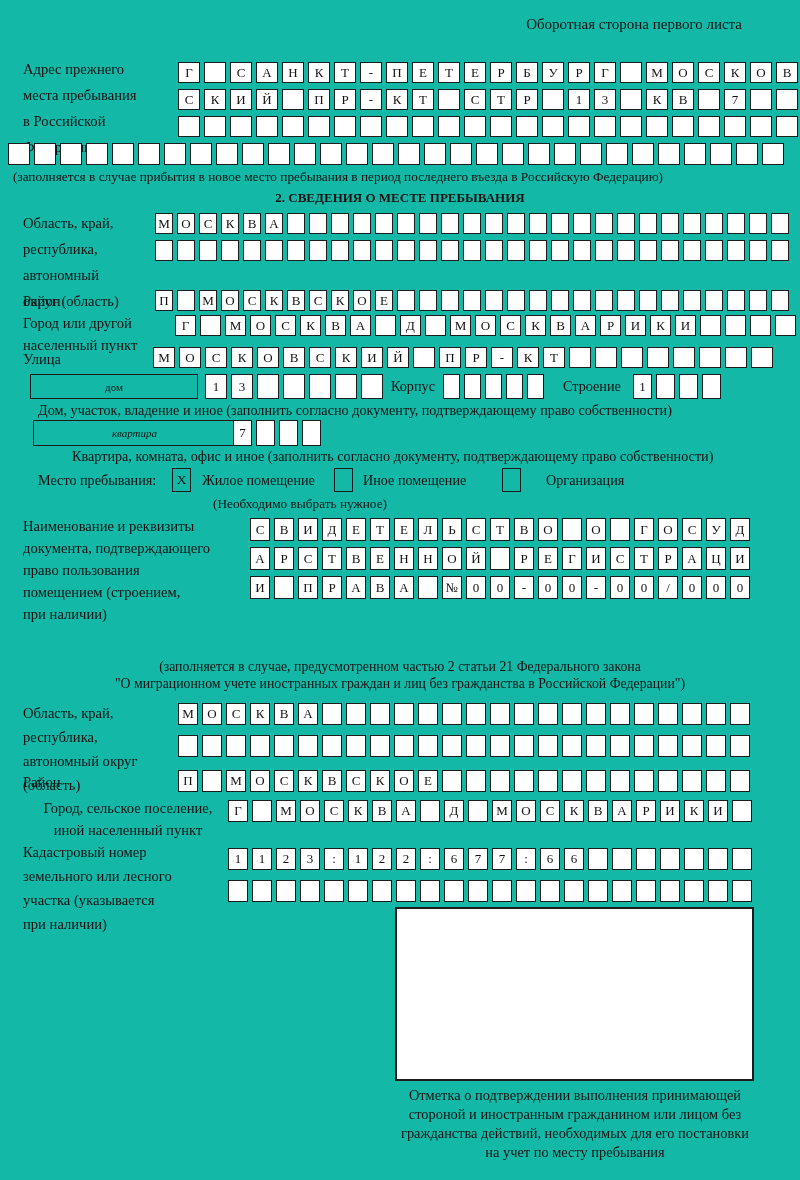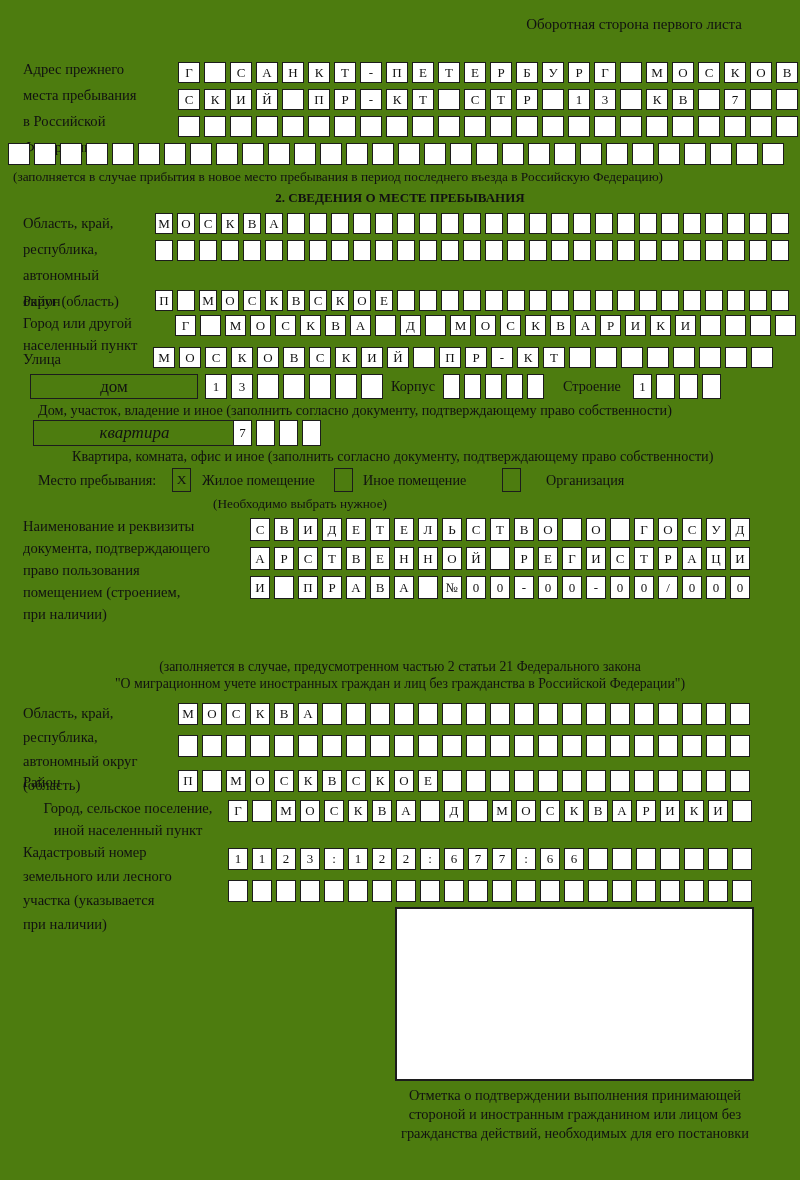--- a/index.html
+++ b/index.html
@@ -1,17 +1,17 @@
 <!DOCTYPE html>
 <html><head>
 <meta charset="utf-8">
 <style>
   html,body{margin:0;padding:0;background:#ffffff;}
   .page{
-    position:relative;width:800px;height:1180px;background:#4d7c0f;
+    position:relative;width:800px;height:1180px;background:#14b8a6;
     font-family:"Liberation Serif", serif;color:#111;overflow:hidden;
   }
   .abs{position:absolute;}
   .hdr-note{font-size:15px;}
   .lbl{font-size:14.6px;line-height:26px;}
   .lbl2{font-size:14.6px;line-height:22px;}
   .cap{font-size:14.2px;}
   .center{text-align:center;}
   .bold{font-weight:bold;}
   .cellrow{position:absolute;display:flex;gap:4px;}
@@ -27,21 +27,21 @@
   .r-street .cell{width:22px;height:21px;}
   .r-doc .cell{width:20px;height:23px;}
   .r-s3 .cell{width:20px;height:22px;}
   .r-s3b .cell{width:20px;height:22px;}
   .r-house .cell{width:22px;height:25px;}
   .r-korpus .cell{width:17px;height:25px;}
   .r-stroenie .cell{width:19px;height:25px;}
   .r-apt .cell{width:19px;height:26px;}
   .bigfield{
     position:absolute;border:1.5px solid #1c1c1c;box-sizing:border-box;
-    display:flex;align-items:center;justify-content:center;font-size:17px;
+    display:flex;align-items:center;justify-content:center;font-size:11px;
   }
   .checkbox{
     position:absolute;width:19px;height:24px;border:1.5px solid #1c1c1c;
     box-sizing:border-box;display:flex;align-items:center;justify-content:center;
     font-size:13.5px;
   }
   .stampbox{
     position:absolute;left:395px;top:907px;width:359px;height:174px;
     border:2px solid #1c1c1c;box-sizing:border-box;background:#fff;
   }
@@ -632,15 +632,16 @@
       <span class="cell"></span>
       <span class="cell"></span>
       <span class="cell"></span>
     </div>
 
   <div class="stampbox"></div>
   <div class="abs caption-lines" style="left:385px;top:1086px;width:380px;">
     <div>Отметка о подтверждении выполнения принимающей</div>
     <div>стороной и иностранным гражданином или лицом без</div>
     <div>гражданства действий, необходимых для его постановки</div>
+    <div>на учет по месту пребывания</div>
   </div>
 
 </div>
 
 </body></html>

